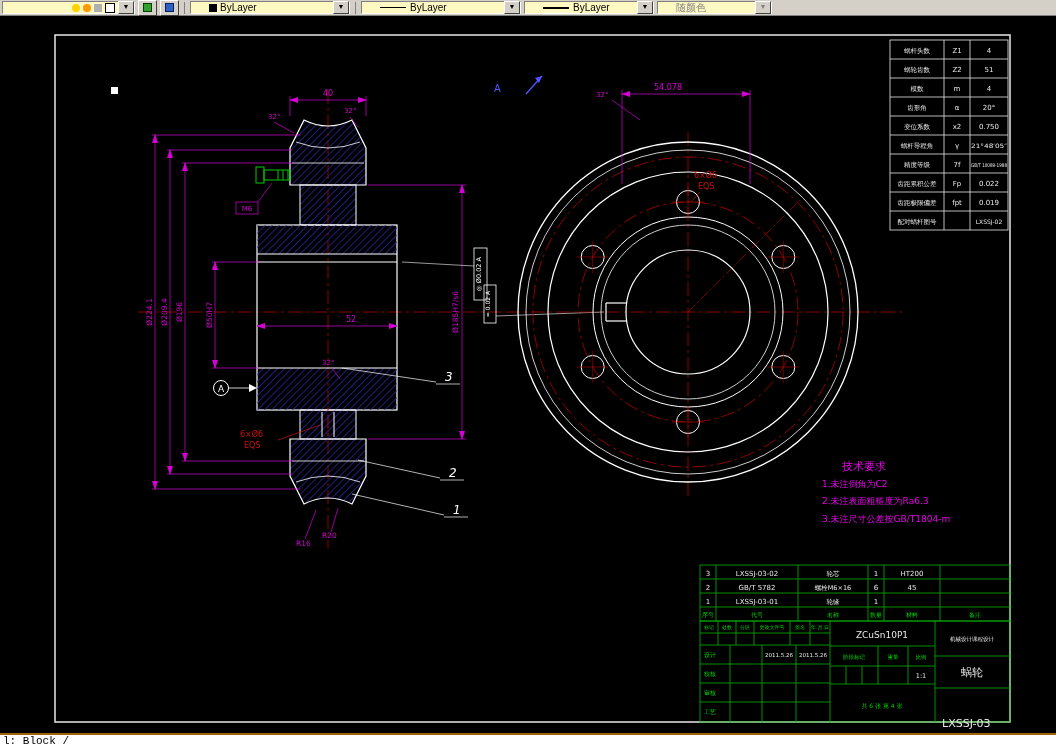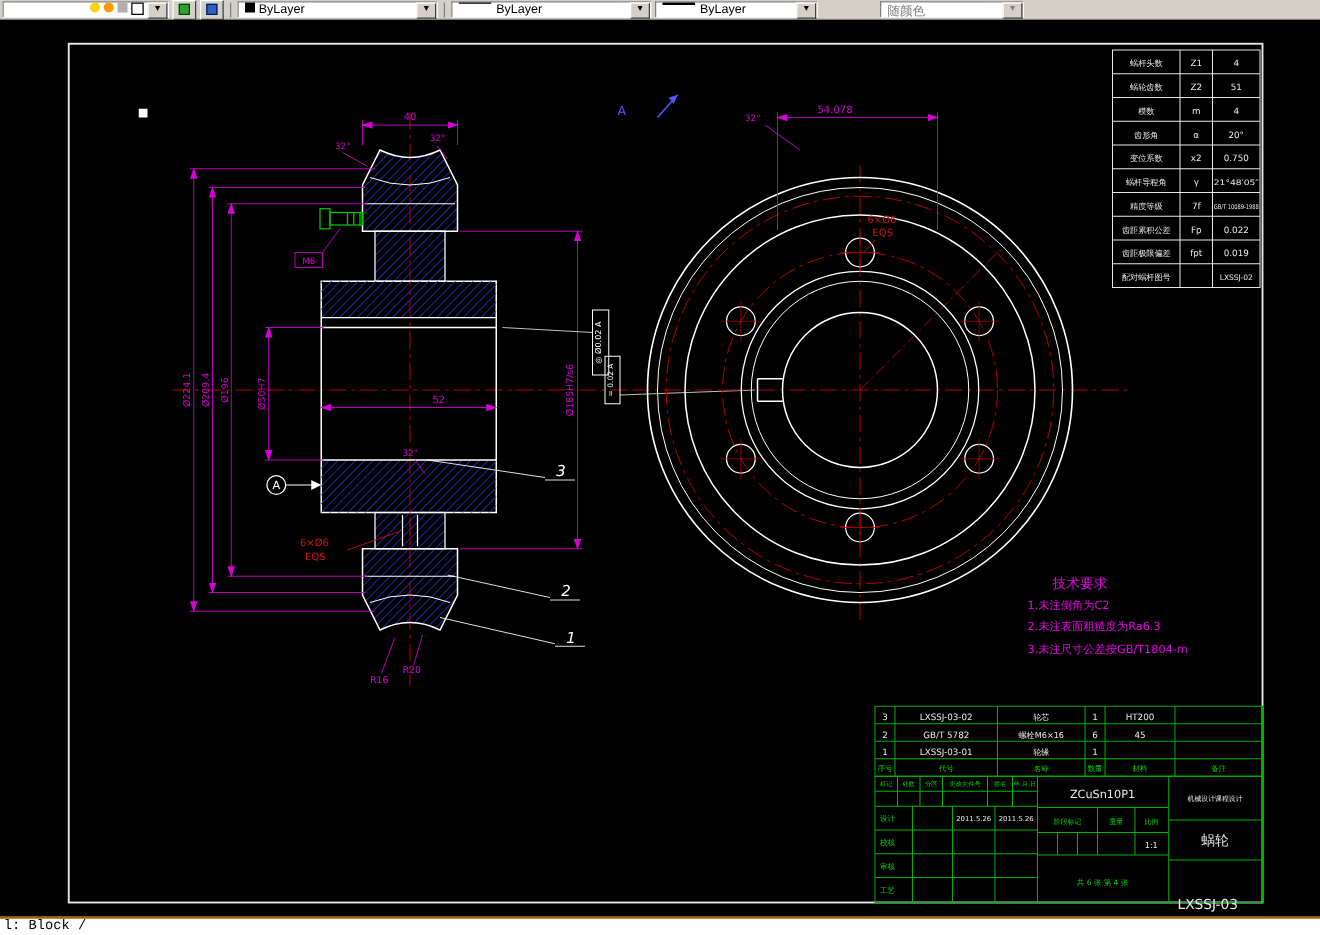--- a/index.html
+++ b/index.html
@@ -1,19 +1,19 @@
 <!DOCTYPE html>
 <html><head>
 <meta charset="utf-8">
 <style>
   html,body{margin:0;padding:0;background:#000;}
   body{width:1056px;height:748px;overflow:hidden;font-family:"Liberation Sans",sans-serif;}
   
   .toolbar{height:16px;background:#d4d0c8;border-bottom:1px solid #808080;display:flex;align-items:center;gap:3px;padding:0 2px;box-sizing:border-box;}
-  .combo{height:13px;background:#ffffff;border:1px solid;border-color:#808080 #fff #fff #808080;display:flex;align-items:flex-start;font-size:10px;padding-left:5px;box-sizing:border-box;color:#000;}
+  .combo{height:13px;background:#fef9c3;border:1px solid;border-color:#808080 #fff #fff #808080;display:flex;align-items:center;font-size:10px;padding-left:18px;box-sizing:border-box;color:#000;}
   .combo .grow{flex:1;}
   .arrowbtn{width:14px;height:11px;background:#d4d0c8;border:1px solid;border-color:#fff #404040 #404040 #fff;font-size:7px;line-height:9px;text-align:center;margin-left:auto;flex:none;}
   .chip{display:inline-block;width:8px;height:8px;margin-right:3px;flex:none;}
   .lineglyph{display:inline-block;width:26px;height:0;border-top:1px solid #000;margin-right:4px;flex:none;}
   .lineglyph.thick{border-top-width:2px;}
   .toolbtn{width:17px;height:14px;background:#d4d0c8;border:1px solid;border-color:#fff #404040 #404040 #fff;display:flex;align-items:center;justify-content:center;}
   .mini{display:inline-block;width:7px;height:7px;}
   .disabledtxt{color:#808080;}
   .sep{width:1px;height:12px;background:#808080;margin:0 2px;}
   
@@ -50,21 +50,21 @@
   <div class="combo" style="width:160px;">
     <span class="lineglyph"></span>
     <span>ByLayer</span>
     <span class="arrowbtn">▼</span>
   </div>
   <div class="combo" style="width:130px;">
     <span class="lineglyph thick"></span>
     <span>ByLayer</span>
     <span class="arrowbtn">▼</span>
   </div>
-  <div class="combo" style="width:115px;margin-left:47px;">
+  <div class="combo" style="width:115px;">
     <span class="disabledtxt">随颜色</span>
     <span class="arrowbtn disabledtxt">▼</span>
   </div>
 </div>
 
 <div class="canvas">
 <svg width="1056" height="717" viewBox="0 0 1056 717">
   <defs>
     <pattern id="hatch" width="5" height="5" patternTransform="rotate(45)" patternUnits="userSpaceOnUse">
       <line x1="0" y1="0" x2="0" y2="5" stroke="#2a2aae" stroke-width="1.4"></line>

